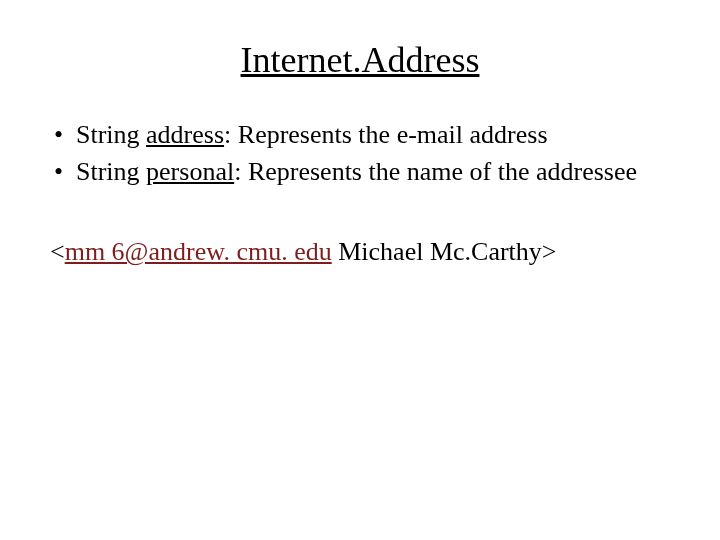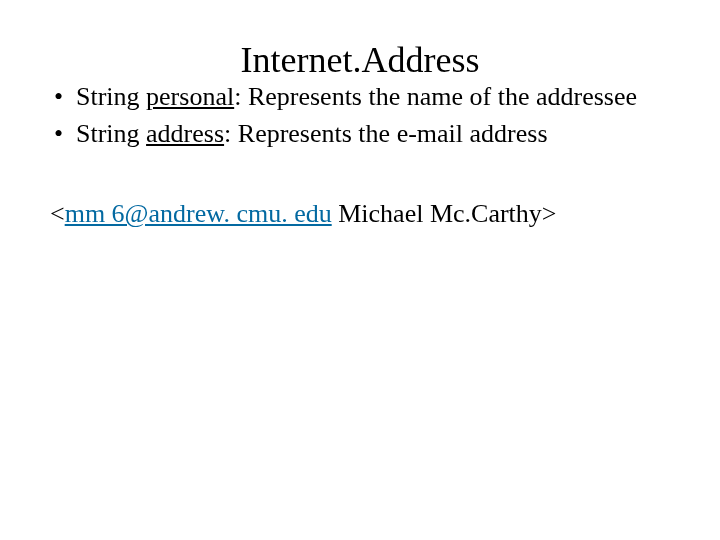--- a/index.html
+++ b/index.html
@@ -8,20 +8,22 @@
       height: 540px;
       background: #ffffff;
       font-family: "Times New Roman", Times, serif;
       color: #000000;
       padding: 40px 50px 0 50px;
     }
     .title {
       text-align: center;
       font-size: 36px;
       line-height: 1.15;
+      margin-bottom: 38px;
+      text-decoration: underline;
     }
     .bullets {
       list-style: none;
       font-size: 26px;
       line-height: 1.25;
       margin-bottom: 48px;
     }
     .bullets li {
       position: relative;
       padding-left: 26px;
@@ -32,34 +34,34 @@
       position: absolute;
       left: 4px;
       top: 0;
     }
     .underline { text-decoration: underline; }
     .example {
       font-size: 26px;
       line-height: 1.25;
     }
     .link {
-      color: #0369a1;
+      color: #7f1d1d;
     }
   </style>
 </head>
 <body>
 
 <div class="title">
   <span>Internet.Address</span><br>
 </div>
 
 <ul class="bullets">
   <li>
-    <span>String </span><span class="underline">personal</span><span>:  Represents the name of the addressee</span>
+    <span>String </span><span class="underline">address</span><span>:  Represents the e-mail address</span>
   </li>
   <li>
-    <span>String </span><span class="underline">address</span><span>:  Represents the e-mail address</span>
+    <span>String </span><span class="underline">personal</span><span>:  Represents the name of the addressee</span>
   </li>
 </ul>
 
 <div class="example">
   <span>&lt;</span><a class="link" href="mailto:mm6@andrew.cmu.edu">mm 6@andrew. cmu. edu</a><span>  Michael Mc.Carthy&gt;</span>
 </div>
 
 </body></html>

